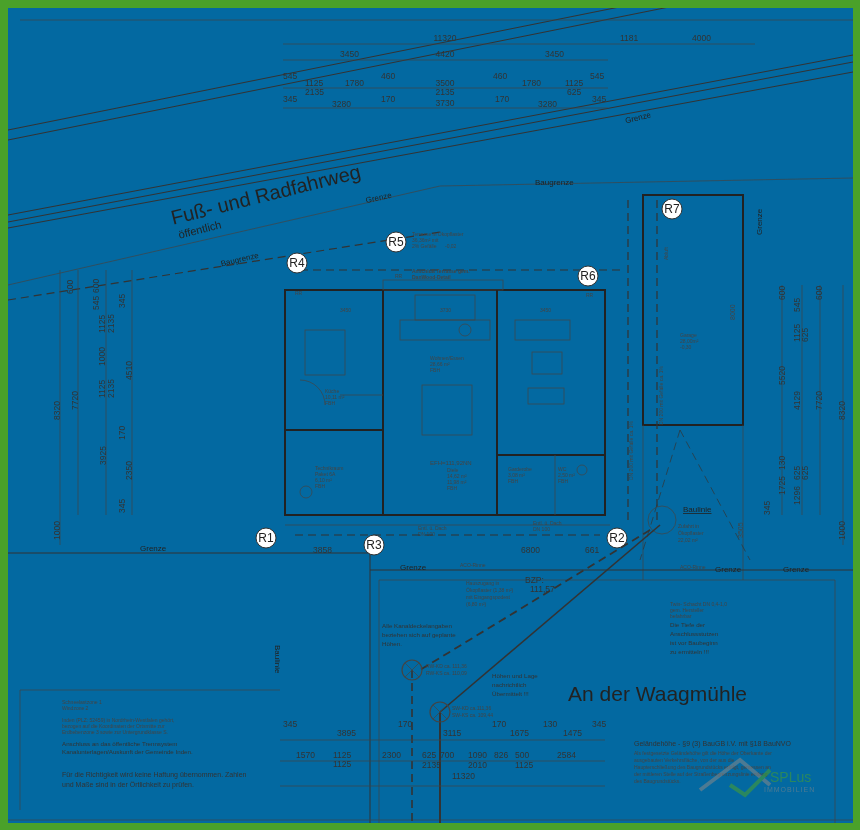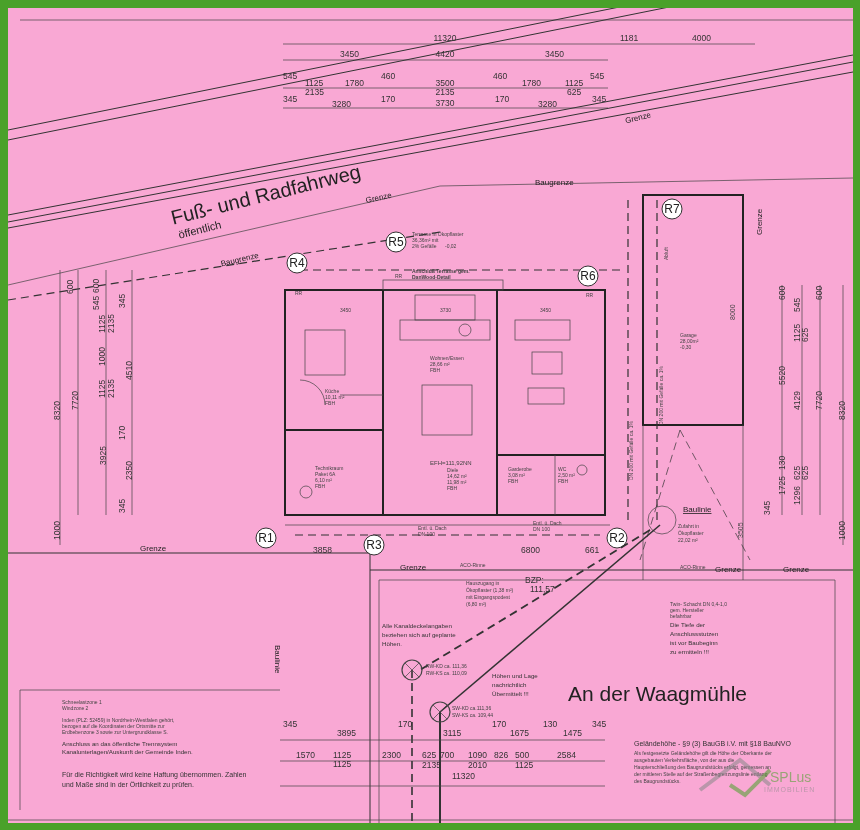--- a/index.html
+++ b/index.html
@@ -1,17 +1,17 @@
 <!DOCTYPE html>
 <html><head>
 <meta charset="utf-8">
 <style>
   html, body { margin:0; padding:0; }
   body { width:860px; height:830px; background:#4aa12a; font-family:"Liberation Sans", sans-serif; }
-  .frame { position:absolute; left:8px; top:8px; width:845px; height:815px; background:#f9a8d4; overflow:hidden;text-align:right; }
+  .frame { position:absolute; left:8px; top:8px; width:845px; height:815px; background:#0369a1; overflow:hidden;text-align:right; }
   svg { position:absolute; left:0; top:0; }
   .t { fill:#222; font-family:"Liberation Sans", sans-serif; }
   .dim { font-size:8.5px; fill:#333; font-family:"Liberation Sans", sans-serif; }
   .small { font-size:5px; fill:#444; font-family:"Liberation Sans", sans-serif; }
   .note { font-size:6.2px; fill:#333; font-family:"Liberation Sans", sans-serif; }
   .ln { stroke:#333; stroke-width:1; fill:none; }
   .lnt { stroke:#444; stroke-width:0.7; fill:none; }
   .wall { stroke:#222; stroke-width:2; fill:none; }
   .dash { stroke:#333; stroke-width:1.2; fill:none; stroke-dasharray:8 5; }
   .circ { fill:#fff; stroke:#333; stroke-width:1; }

